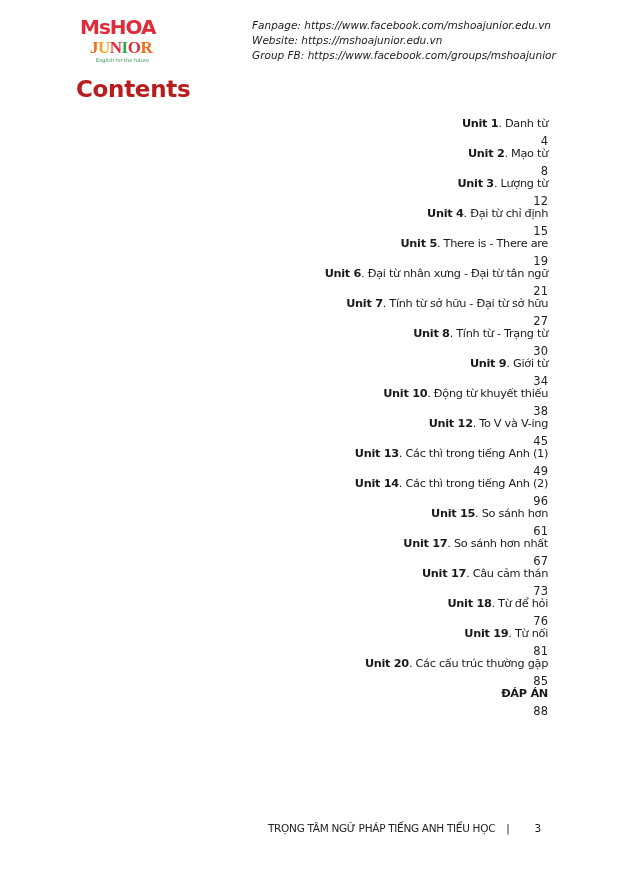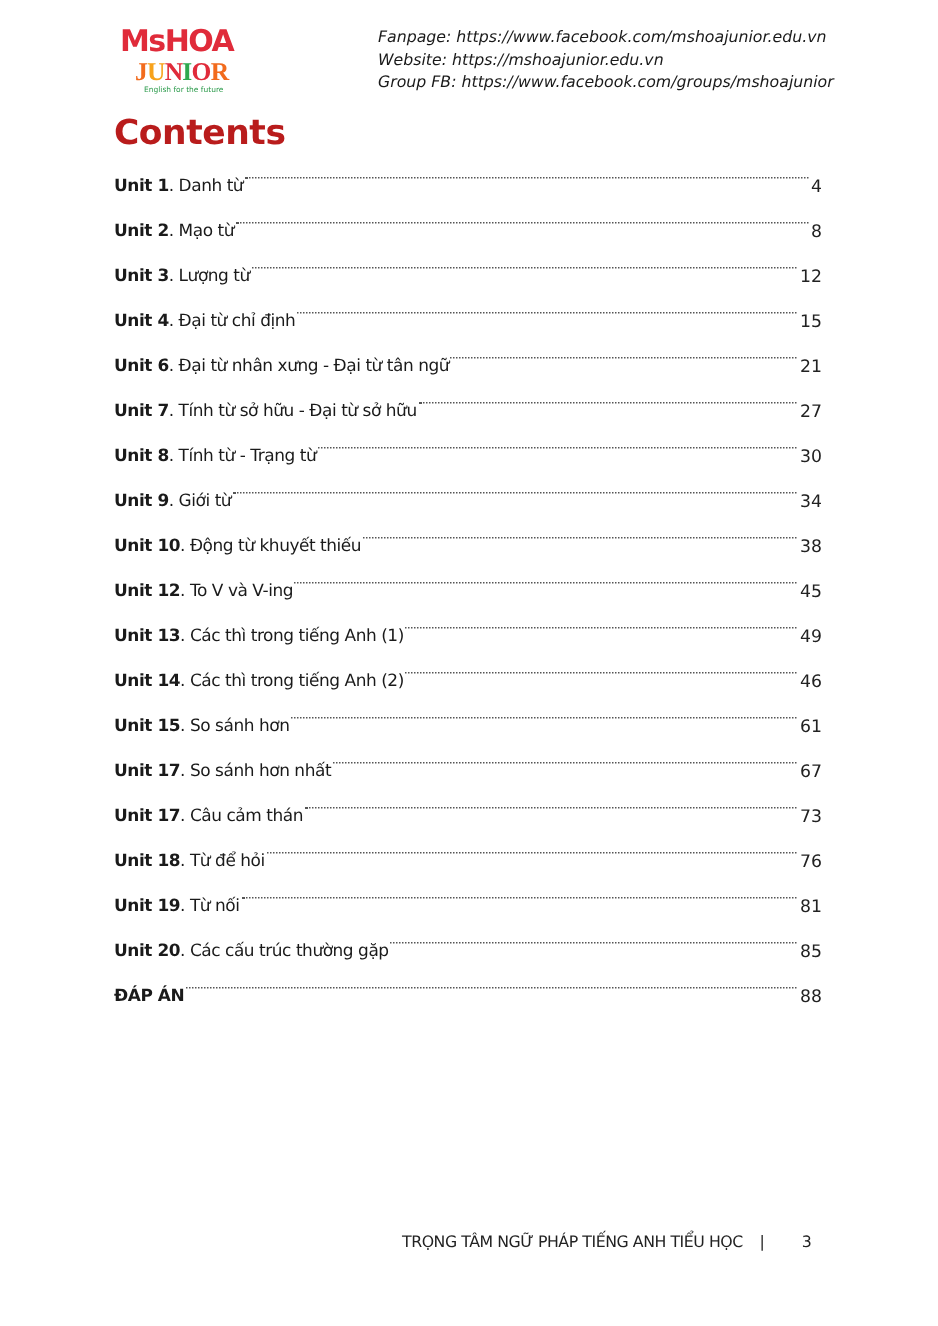--- a/index.html
+++ b/index.html
@@ -20,21 +20,21 @@
   .logo-tag { position: absolute; left: 16px; top: 43px; font-size: 5px; color: #2a9a4a;
               font-family: "DejaVu Sans", sans-serif; white-space: nowrap; }
 
   .header-links { position: absolute; left: 252px; top: 18px; font-family: "DejaVu Sans", sans-serif;
                   font-style: italic; font-size: 10.5px; line-height: 15px; color: #1a1a1a; white-space: nowrap; }
 
   .title { position: absolute; left: 76px; top: 76px; margin: 0; font-family: "DejaVu Sans", sans-serif;
            font-weight: bold; font-size: 23px; color: #b91c1c; letter-spacing: -0.3px; }
 
   .toc { position: absolute; left: 76px; top: 117px; width: 472px; }
-  .toc-row { display: flex; align-items: flex-start; height: 30px; font-size: 11.3px; white-space: nowrap; }
+  .toc-row { display: flex; align-items: flex-end; height: 30px; font-size: 11.3px; white-space: nowrap; flex-direction: column; }
   .toc-label { font-family: "DejaVu Sans", sans-serif; letter-spacing: -0.3px; }
   .toc-label b { font-weight: bold; }
   .toc-dots { flex: 1; border-bottom: 1px dotted #555; margin: 0 2px 3px 1px; height: 1px; }
   .toc-page { font-family: "DejaVu Sans", sans-serif; font-size: 11.5px; color: #222; }
 
   .footer { position: absolute; left: 268px; top: 822px; font-family: "DejaVu Sans", sans-serif;
             font-size: 10.5px; color: #222; white-space: nowrap; letter-spacing: -0.3px; text-align: right; }
   .footer .sep { margin: 0 22px 0 8px; }
 </style>
 </head>
@@ -71,20 +71,25 @@
       <span class="toc-label"><b>Unit 3</b><span>. Lượng từ</span></span>
       <span class="toc-dots"></span>
       <span class="toc-page">12</span>
     </div>
     <div class="toc-row">
       <span class="toc-label"><b>Unit 4</b><span>. Đại từ chỉ định</span></span>
       <span class="toc-dots"></span>
       <span class="toc-page">15</span>
     </div>
     <div class="toc-row">
+      <span class="toc-label"><b>Unit 5</b><span>. There is - There are</span></span>
+      <span class="toc-dots"></span>
+      <span class="toc-page">19</span>
+    </div>
+    <div class="toc-row">
       <span class="toc-label"><b>Unit 6</b><span>. Đại từ nhân xưng - Đại từ tân ngữ</span></span>
       <span class="toc-dots"></span>
       <span class="toc-page">21</span>
     </div>
     <div class="toc-row">
       <span class="toc-label"><b>Unit 7</b><span>. Tính từ sở hữu - Đại từ sở hữu</span></span>
       <span class="toc-dots"></span>
       <span class="toc-page">27</span>
     </div>
     <div class="toc-row">
@@ -108,21 +113,21 @@
       <span class="toc-page">45</span>
     </div>
     <div class="toc-row">
       <span class="toc-label"><b>Unit 13</b><span>. Các thì trong tiếng Anh (1)</span></span>
       <span class="toc-dots"></span>
       <span class="toc-page">49</span>
     </div>
     <div class="toc-row">
       <span class="toc-label"><b>Unit 14</b><span>. Các thì trong tiếng Anh (2)</span></span>
       <span class="toc-dots"></span>
-      <span class="toc-page">46</span>
+      <span class="toc-page">96</span>
     </div>
     <div class="toc-row">
       <span class="toc-label"><b>Unit 15</b><span>. So sánh hơn</span></span>
       <span class="toc-dots"></span>
       <span class="toc-page">61</span>
     </div>
     <div class="toc-row">
       <span class="toc-label"><b>Unit 17</b><span>. So sánh hơn nhất</span></span>
       <span class="toc-dots"></span>
       <span class="toc-page">67</span>

